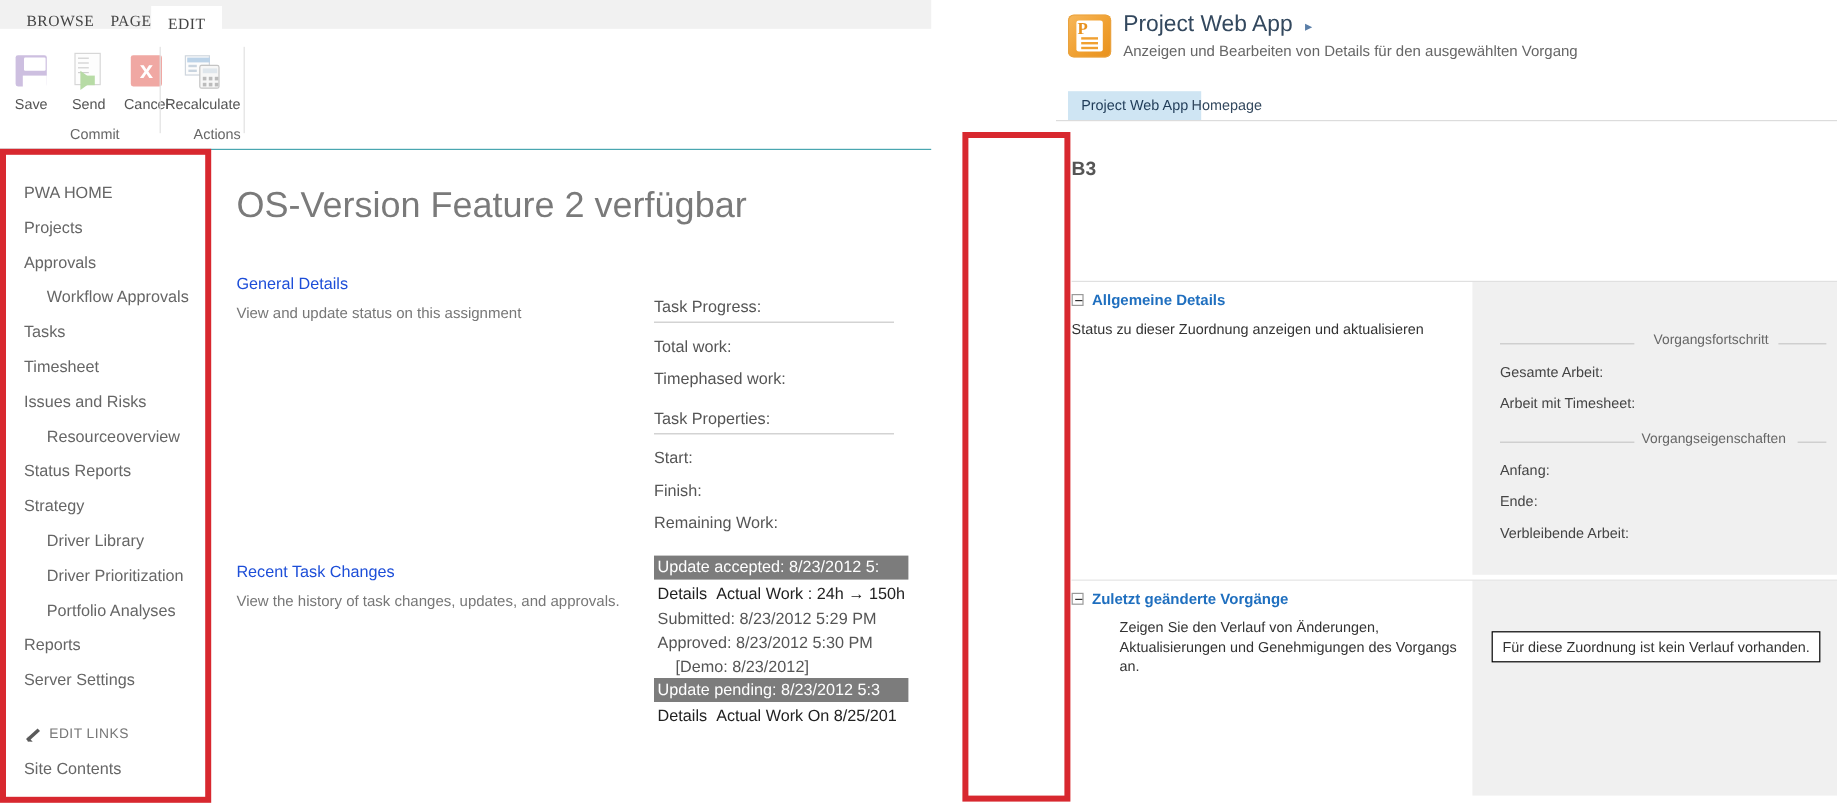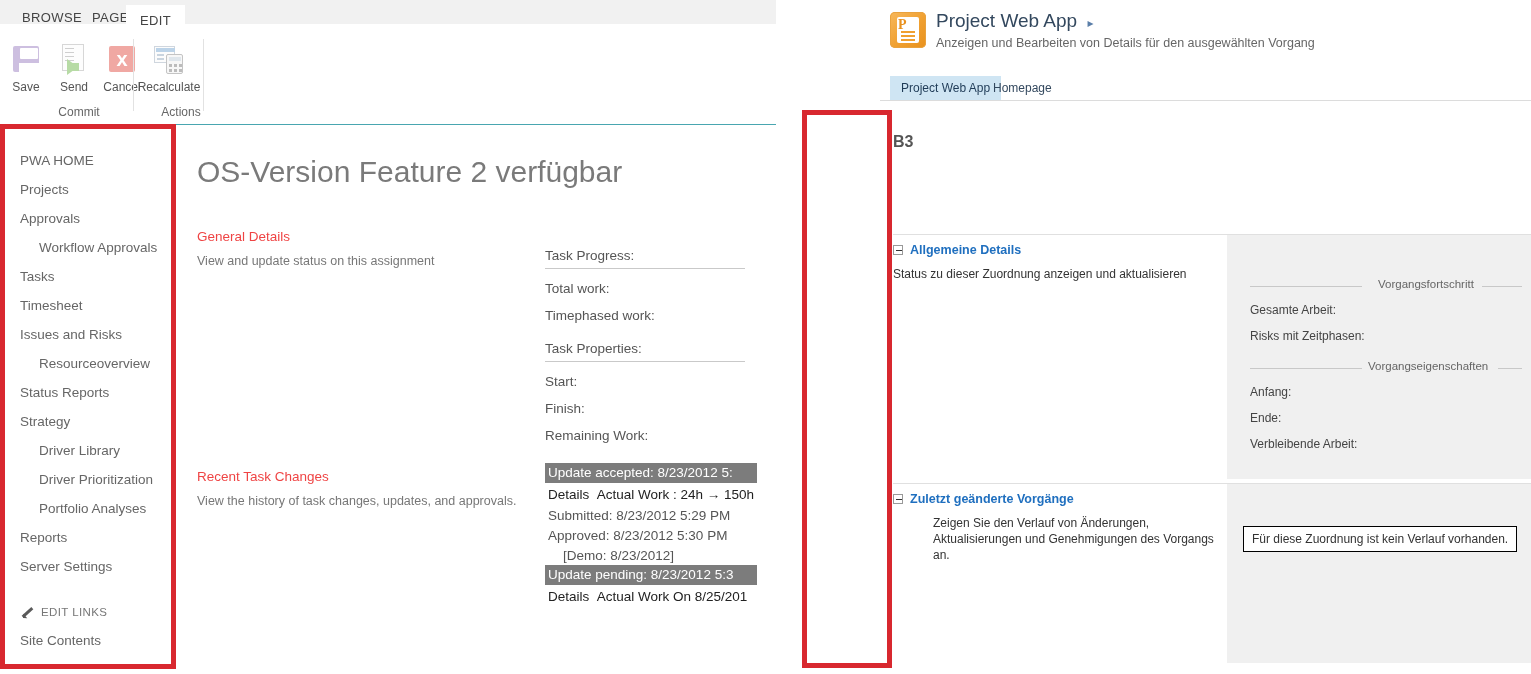--- a/index.html
+++ b/index.html
@@ -11,20 +11,21 @@
     overflow: hidden;
   }
   #root { position: relative; width: 1531px; height: 674px; background: #fff; }
 
   
   #left-shot { position: absolute; left: 0; top: 0; width: 776px; height: 674px; background: #fff; }
 
   .ribbon-tabs {
     position: absolute; left: 0; top: 0; width: 776px; height: 24px;
     background: #f1f1f1;
+    font-family: Liberation Serif, serif;
   }
   .ribbon-tab {
     position: absolute; top: 0; height: 35px;
     font-size: 13px; color: #444; letter-spacing: .4px;
     display: flex; align-items: center; justify-content: center;
     padding: 0 14px;
   }
   .ribbon-tab.active {
     background: #ffffff; color: #444; top: 5px; height: 30px;
   }
@@ -112,21 +113,21 @@
   }
   .pencil-icon:after{
     content:""; position:absolute; left:0px; top:10px; width:0; height:0;
     border:3px solid transparent; border-right-color:#5a5a5a; transform:rotate(-42deg);
   }
 
   
   #left-main { position: absolute; left: 197px; top: 155px; width: 560px; }
   .page-title { font-size: 30px; color: #7a7a7a; font-weight: normal; margin: 0 0 40px 0; white-space:nowrap;}
   .sec { position: relative; margin-bottom: 0; }
-  .sec-head { font-size: 13.5px; color: #ef4444; margin-bottom: 10px; }
+  .sec-head { font-size: 13.5px; color: #1d4ed8; margin-bottom: 10px; }
   .sec-desc { font-size: 12.5px; color: #777; }
 
   .fieldcol { position: absolute; }
   .fld-head { font-size: 13.5px; color: #555; padding-bottom: 5px; border-bottom: 1px solid #c9c9c9; width: 200px;}
   .fld-row { font-size: 13.5px; color: #555; padding-top: 12px; white-space: nowrap;}
 
   .hist { position: absolute; font-size: 13.5px; }
   .hist-hl {
     background: #7c7c7c; color: #ffffff; padding: 2px 2px 3px 3px; white-space: nowrap;
     overflow: hidden;
@@ -362,21 +363,21 @@
         <div class="r-panel-desc">Status zu dieser Zuordnung anzeigen und aktualisieren</div>
       </div>
       <div class="r-panel-right">
         <div class="r-grp" style="left:23px; top:46px; width:272px;">
           <div class="r-grp-legend">
             <span class="ln" style="left:0; width:112px;"></span>
             <span class="txt" style="left:128px;">Vorgangsfortschritt</span>
             <span class="ln" style="left:232px; width:40px;"></span>
           </div>
           <div class="r-fld">Gesamte Arbeit:</div>
-          <div class="r-fld">Risks mit Zeitphasen:</div>
+          <div class="r-fld">Arbeit mit Timesheet:</div>
         </div>
         <div class="r-grp" style="left:23px; top:128px; width:272px;">
           <div class="r-grp-legend">
             <span class="ln" style="left:0; width:112px;"></span>
             <span class="txt" style="left:118px;">Vorgangseigenschaften</span>
             <span class="ln" style="left:248px; width:24px;"></span>
           </div>
           <div class="r-fld">Anfang:</div>
           <div class="r-fld">Ende:</div>
           <div class="r-fld">Verbleibende Arbeit:</div>

